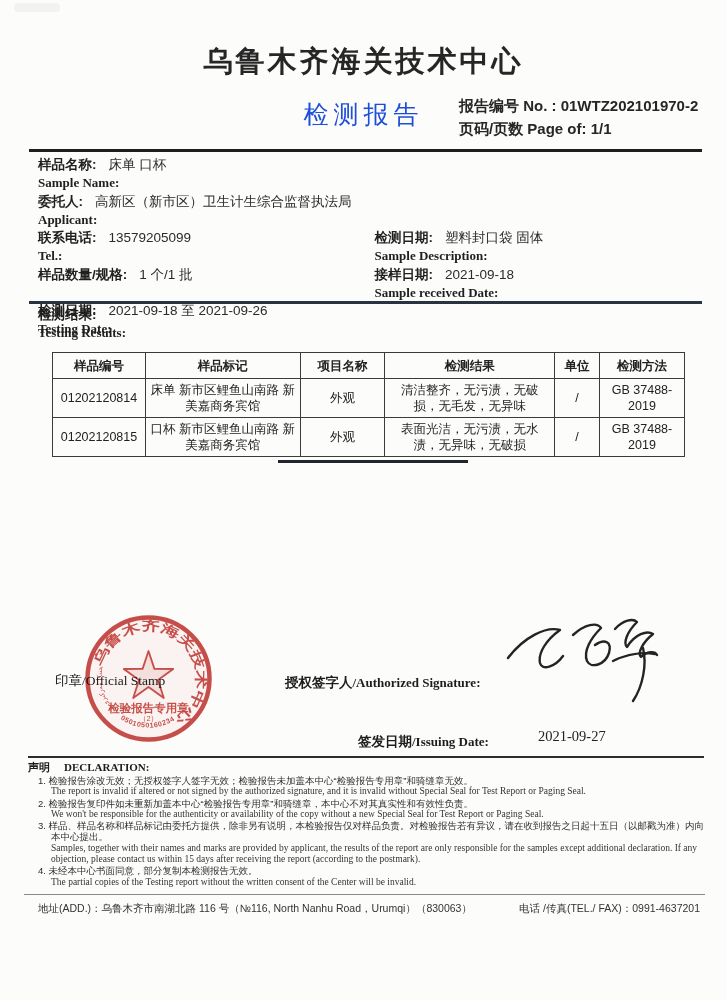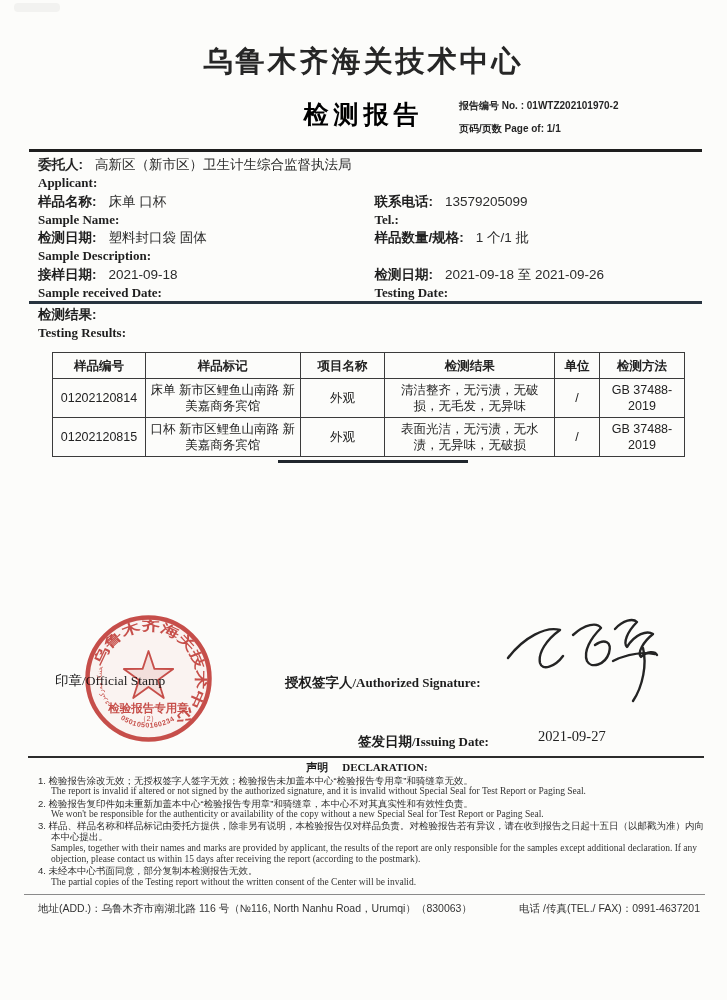--- a/index.html
+++ b/index.html
@@ -7,22 +7,22 @@
   .page {
     position:relative; width:727px; height:1000px; margin:0 auto;
     background:#fcfcfa; overflow:hidden;
     font-family:"Liberation Sans", sans-serif; color:#2b2b2b;
   }
 
   
   .org-title { position:absolute; top:42px; left:0; width:100%; text-align:center;
     font-size:29px; font-weight:700; letter-spacing:3px; color:#262626; }
   .report-title { position:absolute; top:98px; left:0; width:100%; text-align:center;
-    font-size:25px; font-weight:700; letter-spacing:5px; color:#000000; }
-  .report-meta { position:absolute; top:94px; left:459px; font-size:10px; font-weight:600;
+    font-size:25px; font-weight:400; letter-spacing:5px; color:#1d4ed8; }
+  .report-meta { position:absolute; top:94px; left:459px; font-size:15px; font-weight:600;
     line-height:23px; color:#262626; white-space:nowrap; }
   .rule1 { position:absolute; top:149px; left:29px; width:673px; height:3px; background:#1e1e1e; }
   .rule2 { position:absolute; top:301px; left:29px; width:673px; height:3px; background:#28343f; }
   .rule3 { position:absolute; top:756px; left:28px; width:676px; height:2px; background:#2c2c2c; }
   .rule4 { position:absolute; top:894px; left:24px; width:681px; height:1px; background:#8a8a8a; }
 
   
   .info { position:absolute; top:155px; left:30px; width:673px;
     display:grid; grid-template-columns:50% 50%; }
   .info-cell { padding-left:8px; height:36.6px; }
@@ -52,21 +52,21 @@
   .sig-label .en { font-family:"Liberation Serif", serif; font-size:13px; }
   svg.signature { position:absolute; top:606px; left:494px; z-index:2; }
   .issue-label { position:absolute; top:733px; left:358px; font-size:13.5px; font-weight:700;
     color:#1d1d1d; white-space:nowrap; }
   .issue-label .en { font-family:"Liberation Serif", serif; font-size:13px; }
   .issue-date { position:absolute; top:728px; left:538px; font-size:14.5px;
     font-family:"Liberation Serif", serif; color:#222; }
 
   
   .decl { position:absolute; top:761px; left:28px; width:678px; font-size:9.5px; color:#2d2d2d; }
-  .decl-title { font-size:11px; font-weight:700; color:#1c1c1c; line-height:13px; margin-bottom:1px;text-align:center; }
+  .decl-title { font-size:11px; font-weight:700; color:#1c1c1c; line-height:13px; margin-bottom:1px; }
   .decl-title .en { font-family:"Liberation Serif", serif; margin-left:14px; }
   .decl-cn { line-height:11.3px; padding-left:23px; text-indent:-13px; }
   .decl-en { font-family:"Liberation Serif", serif; line-height:11.3px; padding-left:23px; color:#333; }
 
   
   .footer { position:absolute; top:902px; left:38px; width:662px; display:flex;
     justify-content:space-between; font-size:10.5px; color:#333; }
 
   .smudge { position:absolute; top:3px; left:14px; width:46px; height:9px;
     background:#f2f2f0; border-radius:4px; }
@@ -85,28 +85,28 @@
       <span>01WTZ202101970-2</span>
     </div>
     <div>
       <span>页码/页数 Page of:</span>
       <span>1/1</span>
     </div>
   </div>
   <div class="rule1"></div>
 
   <div class="info">
+    <div class="info-cell">
+      <div class="cn-line"><span class="lbl">样品名称:</span><span class="val">床单 口杯</span></div>
+      <div class="en-line">Sample Name:</div>
+    </div>
+
     <div class="info-cell" style="grid-column:1 / span 2;">
       <div class="cn-line"><span class="lbl">委托人:</span><span class="val">高新区（新市区）卫生计生综合监督执法局</span></div>
       <div class="en-line">Applicant:</div>
-    </div>
-
-    <div class="info-cell">
-      <div class="cn-line"><span class="lbl">样品名称:</span><span class="val">床单 口杯</span></div>
-      <div class="en-line">Sample Name:</div>
     </div>
     <div class="info-cell">
       <div class="cn-line"><span class="lbl">联系电话:</span><span class="val">13579205099</span></div>
       <div class="en-line">Tel.:</div>
     </div>
 
     <div class="info-cell">
       <div class="cn-line"><span class="lbl">检测日期:</span><span class="val">塑料封口袋 固体</span></div>
       <div class="en-line">Sample Description:</div>
     </div>

